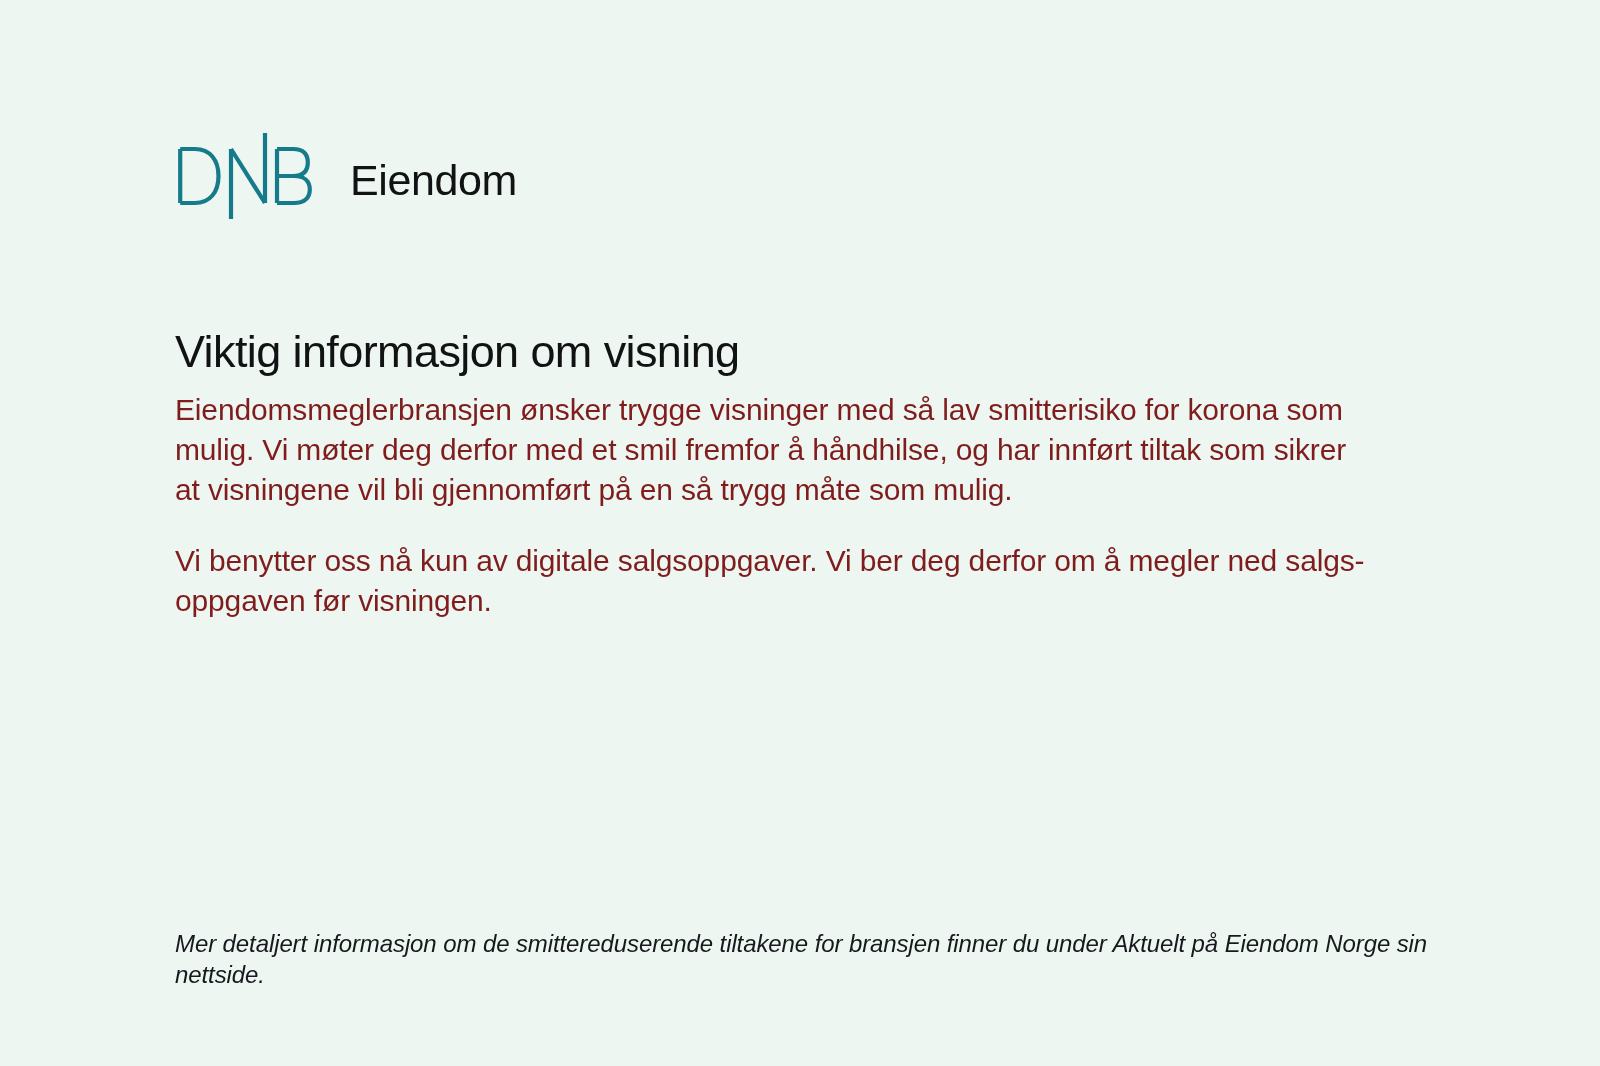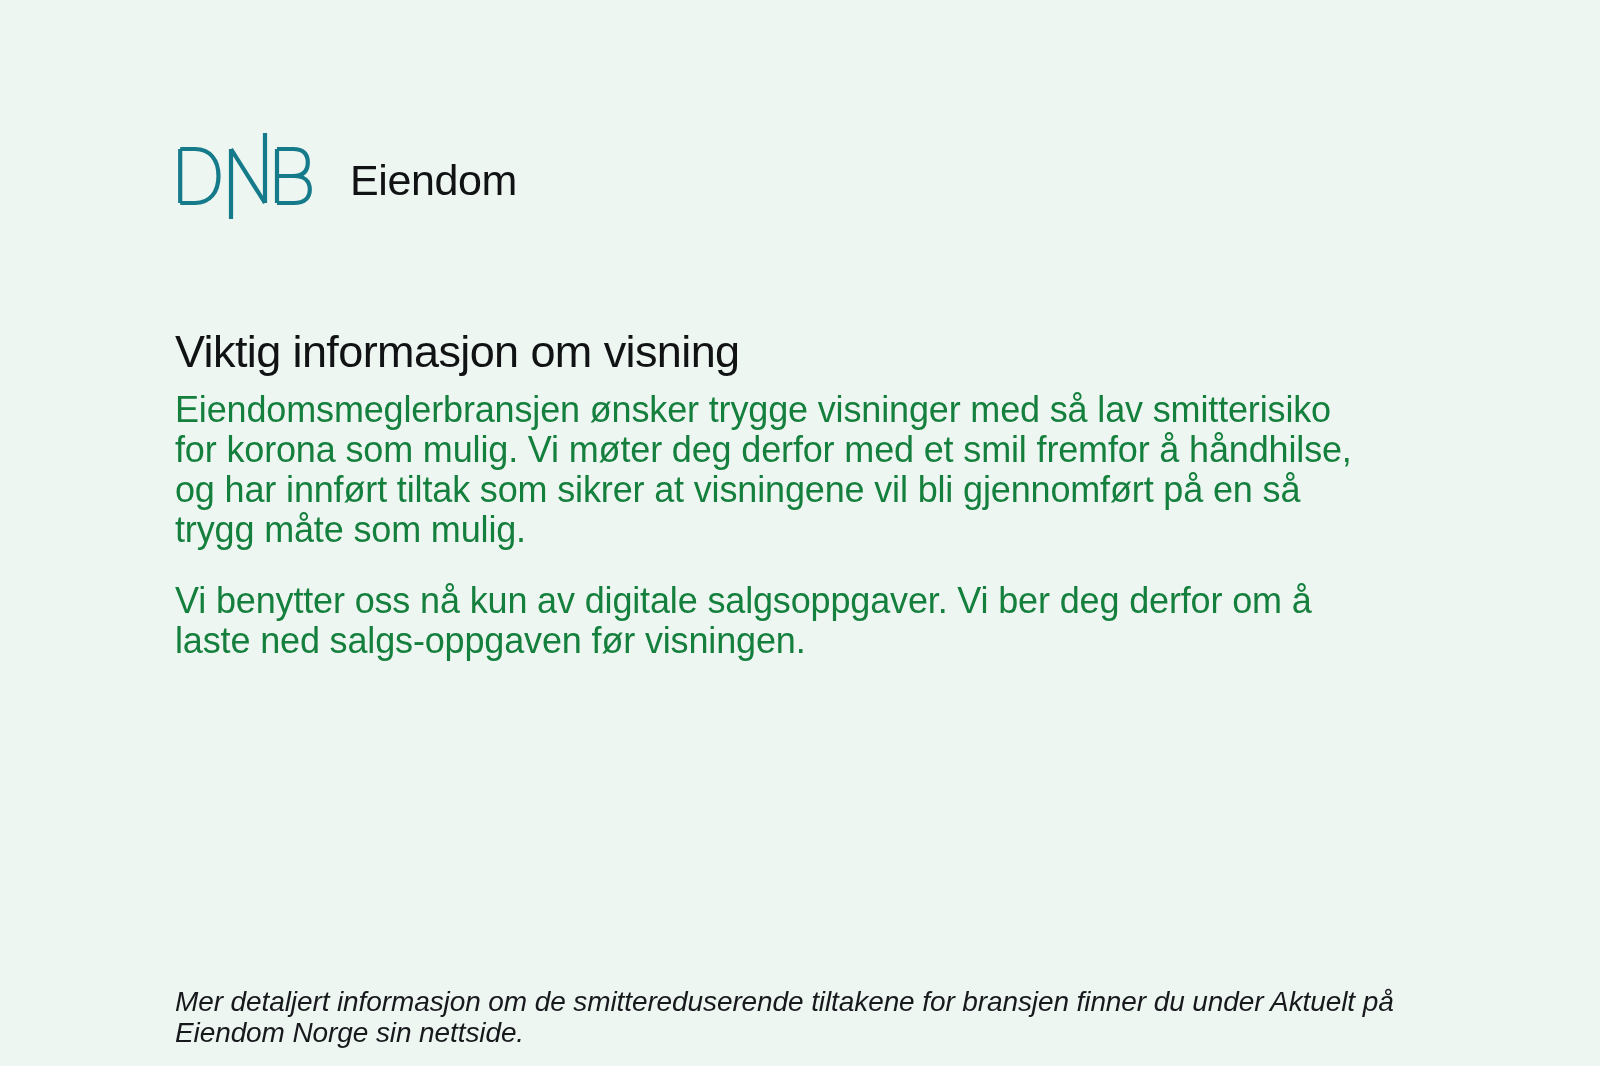--- a/index.html
+++ b/index.html
@@ -61,39 +61,39 @@
     color: #111213;
     white-space: nowrap;
   }
 
   
   .body-copy {
     position: absolute;
     left: 175px;
     top: 390px;
     width: 1200px;
-    font-size: 36px;
+    font-size: 30px;
     line-height: 40px;
-    color: #15803d;
+    color: #7f1d1d;
     letter-spacing: -0.15px;
   }
   .body-copy p {
     margin: 0 0 31px 0;
   }
   .body-copy p:last-child {
     margin-bottom: 0;
   }
 
   
   .footer-note {
     position: absolute;
     left: 175px;
-    top: 986px;
+    top: 928px;
     width: 1260px;
-    font-size: 28px;
+    font-size: 24px;
     line-height: 31px;
     font-style: italic;
     color: #17191c;
     letter-spacing: -0.1px;
   }
 </style>
 </head>
 <body>
 
 <div class="page">
@@ -116,18 +116,18 @@
         </g>
       </svg>
     </span>
     <span class="logo-word">Eiendom</span>
   </div>
 
   <h1 class="heading">Viktig informasjon om visning</h1>
 
   <div class="body-copy">
     <p>Eiendomsmeglerbransjen ønsker trygge visninger med så lav smitterisiko for korona som mulig. Vi møter deg derfor med et smil fremfor å håndhilse, og har innført tiltak som sikrer at visningene vil bli gjennomført på en så trygg måte som mulig.</p>
-    <p>Vi benytter oss nå kun av digitale salgsoppgaver. Vi ber deg derfor om å laste ned salgs-oppgaven før visningen.</p>
+    <p>Vi benytter oss nå kun av digitale salgsoppgaver. Vi ber deg derfor om å megler ned salgs-oppgaven før visningen.</p>
   </div>
 
   <div class="footer-note">Mer detaljert informasjon om de smittereduserende tiltakene for bransjen finner du under Aktuelt på Eiendom Norge sin nettside.</div>
 
 </div>
 
 </body></html>

